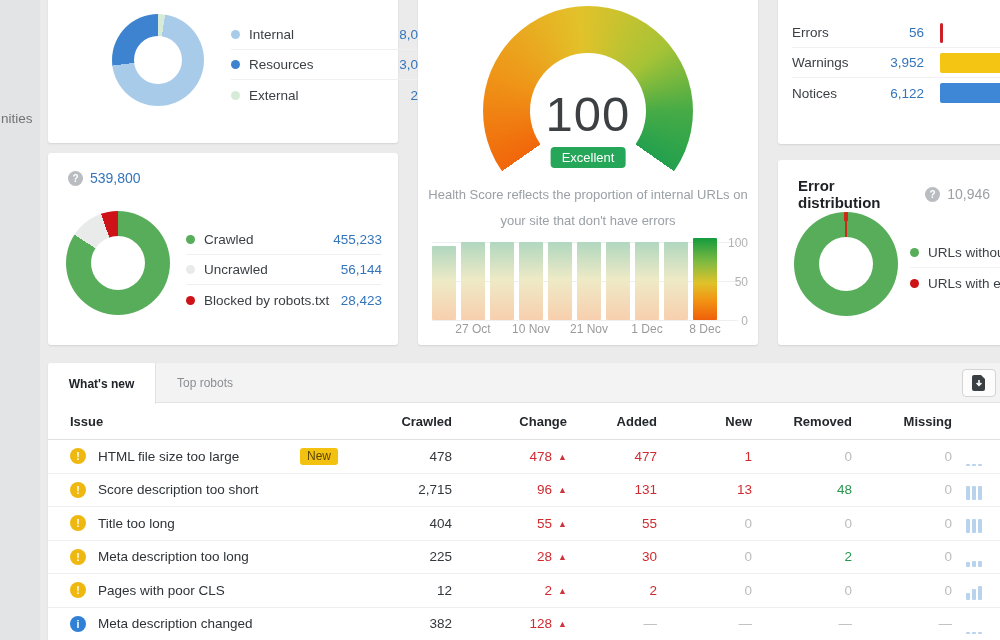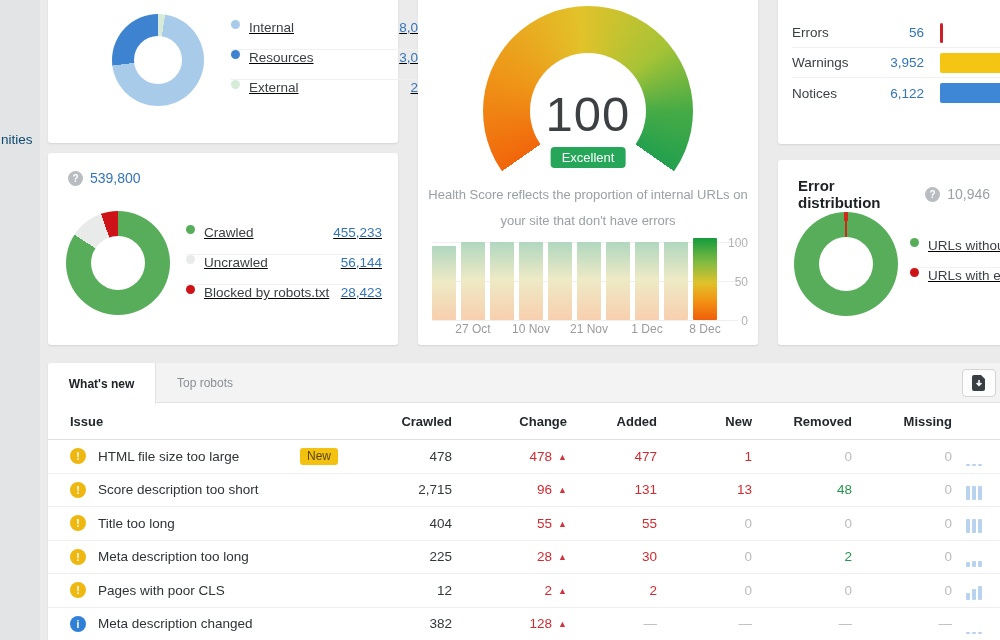--- a/index.html
+++ b/index.html
@@ -1,21 +1,21 @@
 <!DOCTYPE html>
 <html><head>
 <meta charset="utf-8">
 <style>
   * { margin:0; padding:0; box-sizing:border-box; }
   html,body { width:1000px; height:640px; }
   body { font-family:"Liberation Sans","DejaVu Sans",sans-serif; background:#ebebeb; }
   #screen { position:relative; width:1000px; height:640px; overflow:hidden; background:#ebebeb; }
 
   .sidebar-strip { position:absolute; left:0; top:0; width:40px; height:640px; background:#e3e4e5; }
-  .sidebar-partial { position:absolute; left:1px; top:111px; font-size:13.5px; color:#0c4a6e; white-space:nowrap;margin-top:21px; }
+  .sidebar-partial { position:absolute; left:1px; top:111px; font-size:13.5px; color:#737373; white-space:nowrap; }
 
   .card { position:absolute; background:#fff; border-radius:3px; box-shadow:0 1px 2px rgba(0,0,0,.10); }
   .card-links   { left:48px; top:-6px;  width:350px; height:149px; }
   .card-crawl   { left:48px; top:153px; width:350px; height:192px; }
   .card-health  { left:418px; top:-6px; width:340px; height:351px; }
   .card-errors  { left:778px; top:-6px; width:232px; height:150px; }
   .card-errdist { left:778px; top:160px; width:232px; height:185px; }
   .card-issues  { left:48px; top:363px; width:962px; height:283px; }
 
   .card-title-row { display:flex; align-items:center; gap:7px; padding:17px 20px 0 20px; }
@@ -37,21 +37,21 @@
     background:conic-gradient(#58ad5a 0 303deg, #e9eaea 303deg 341deg, #cd1317 341deg 360deg); }
   .donut-crawl::after { width:54px; height:54px; }
   .donut-errdist { left:16px; top:52px; width:104px; height:104px;
     background:conic-gradient(#cd2a17 0 2deg, #58ad5a 2deg 358deg, #cd2a17 358deg 360deg); }
   .donut-errdist::after { width:54px; height:54px; }
 
   
   .legend { position:absolute; }
   .legend-links { left:183px; top:26px; width:202px; }
   .legend-crawl { left:138px; top:72px; width:196px; }
-  .legend-row { display:flex; height:30px; border-bottom:1px solid #f0f0f0;text-decoration:underline; }
+  .legend-row { display:flex; align-items:center; height:30px; border-bottom:1px solid #f0f0f0; }
   .legend-row:last-child { border-bottom:none; }
   .legend-dot { width:9px; height:9px; border-radius:50%; flex:none; margin-right:9px; }
   .legend-label { font-size:13.5px; color:#3a3f44; flex:1; white-space:nowrap; }
   .legend-value { font-size:13.5px; text-align:right; white-space:nowrap; }
   .legend-plain { border-bottom:1px solid #f2f2f2; }
 
   
   .gauge { position:absolute; left:65px; top:12px; width:210px; height:210px; border-radius:50%;
     background:conic-gradient(from 235deg, #f1660b 0deg, #ef9417 55deg, #e2c22a 120deg, #a6c336 175deg, #46ab46 215deg, #23a04e 250deg, transparent 250deg 360deg); }
   .gauge::after { content:""; position:absolute; left:50%; top:50%; transform:translate(-50%,-50%);

